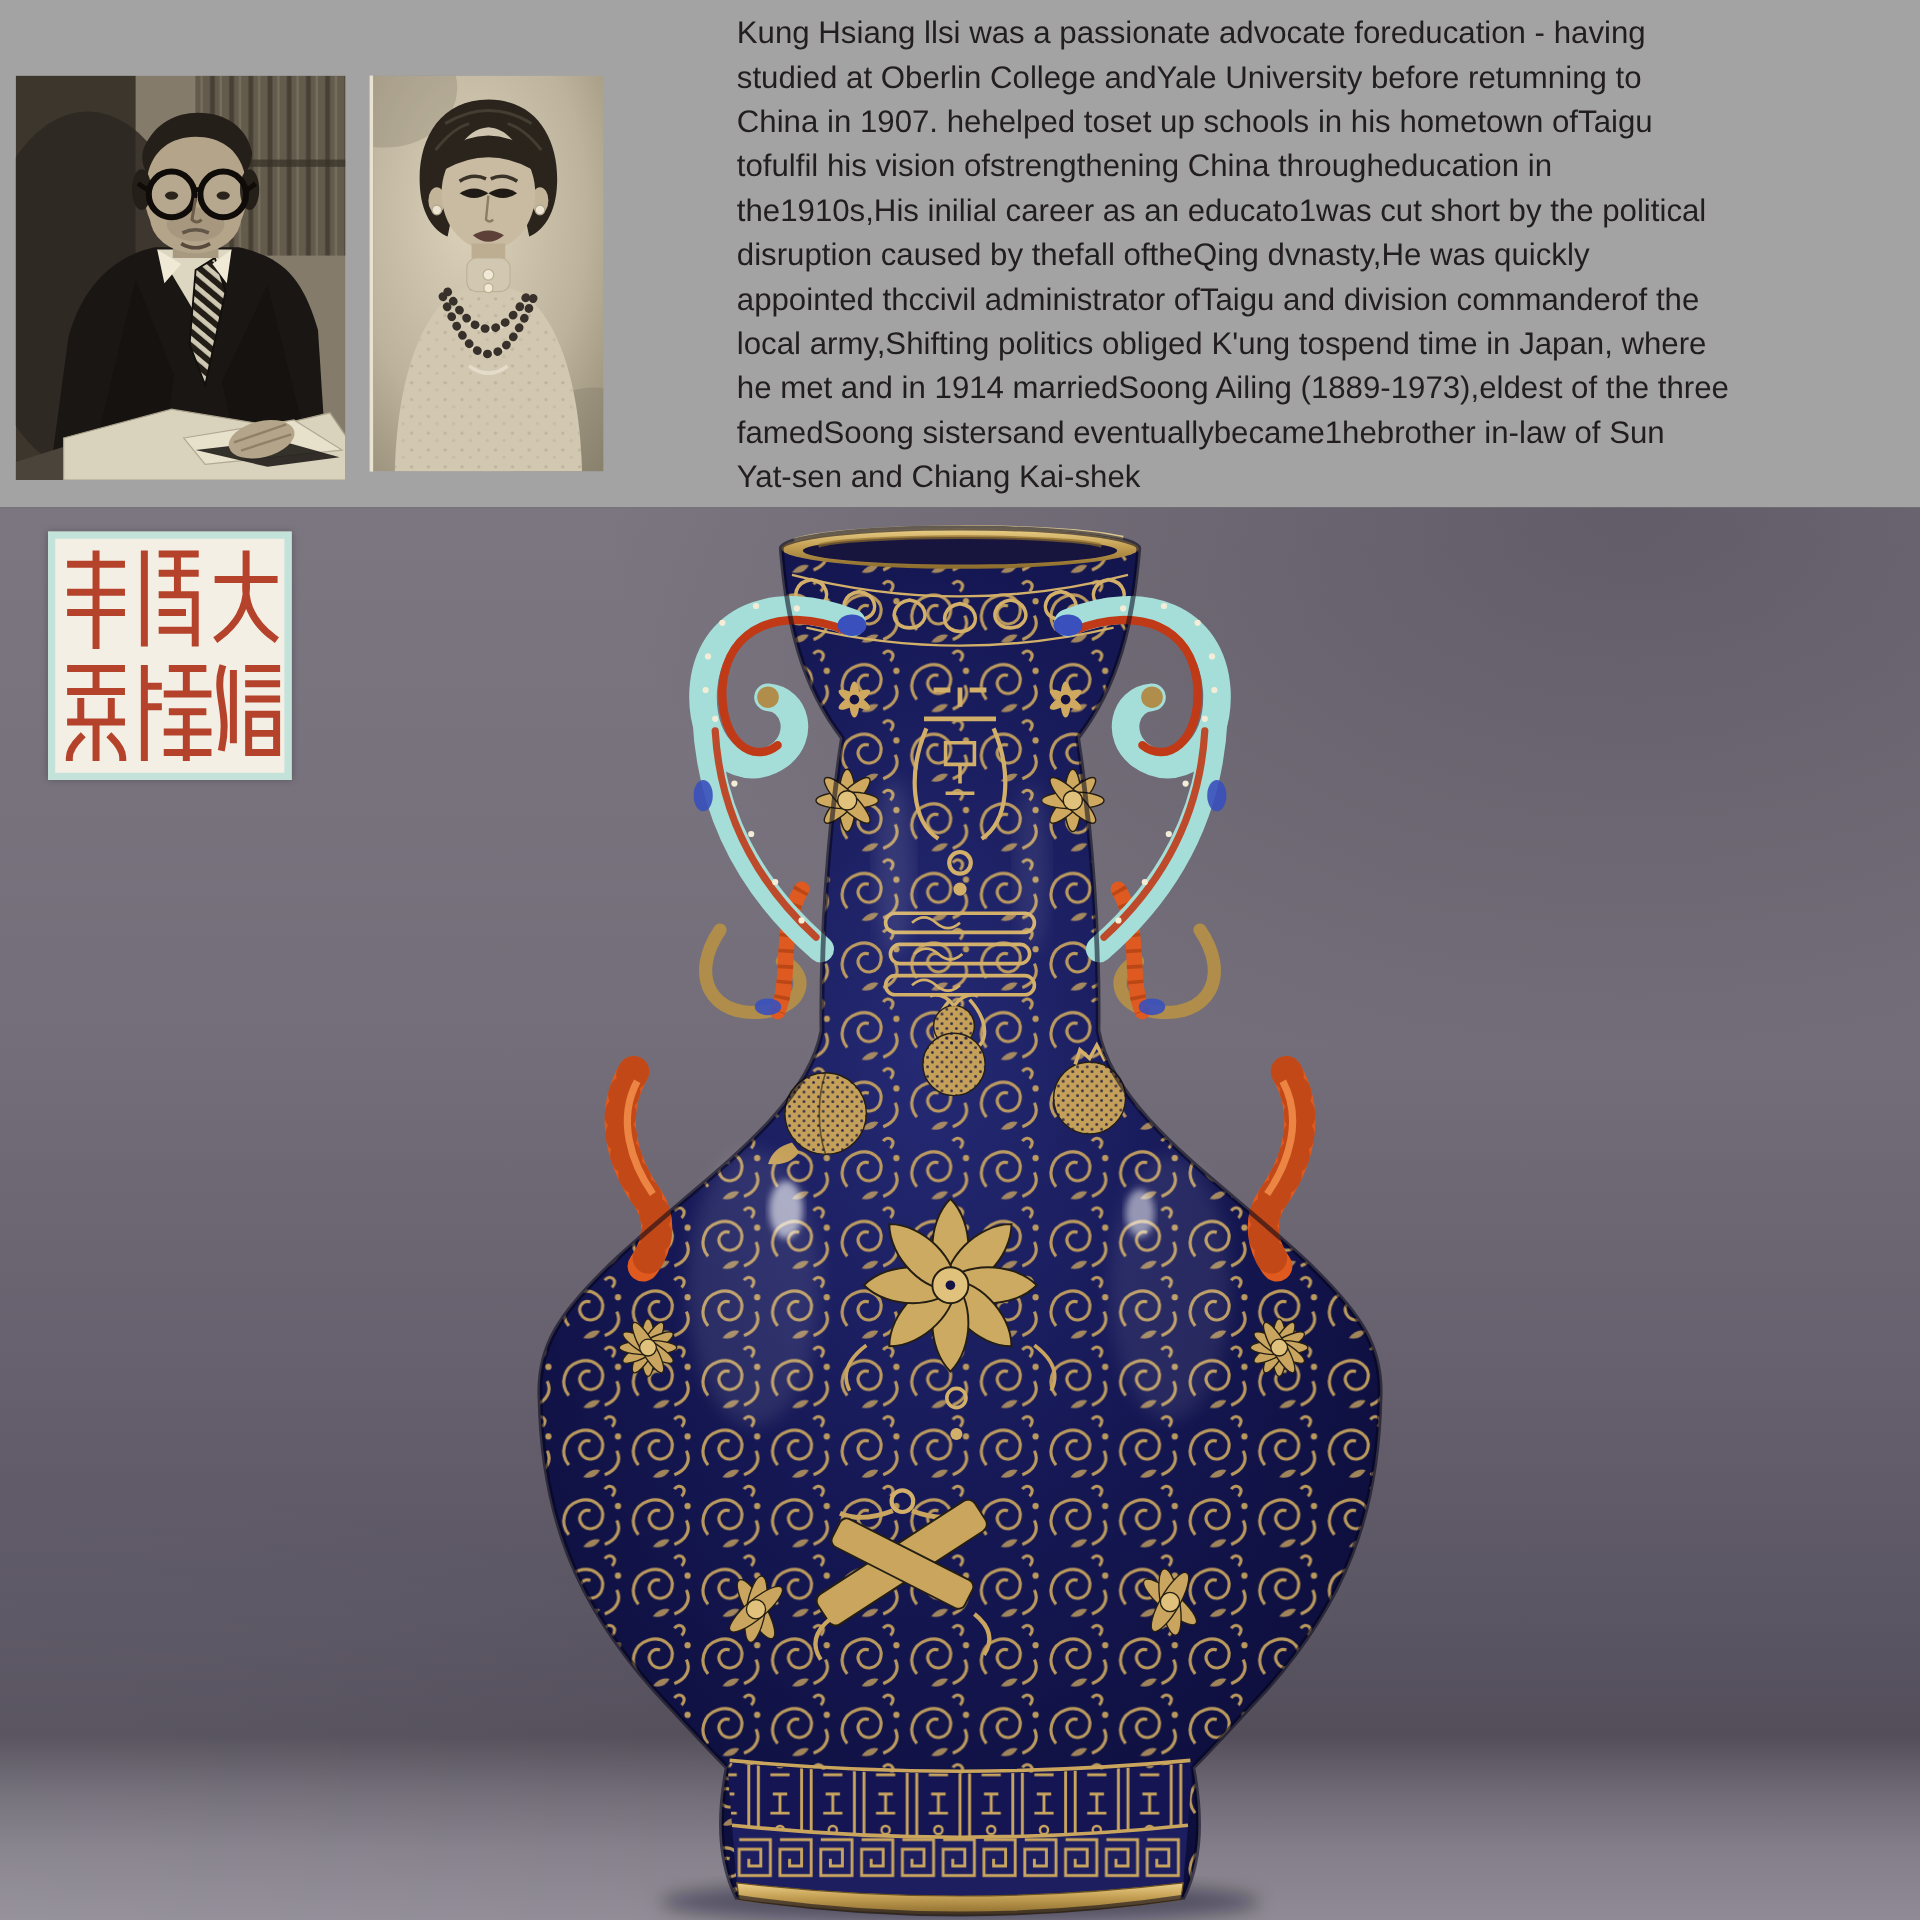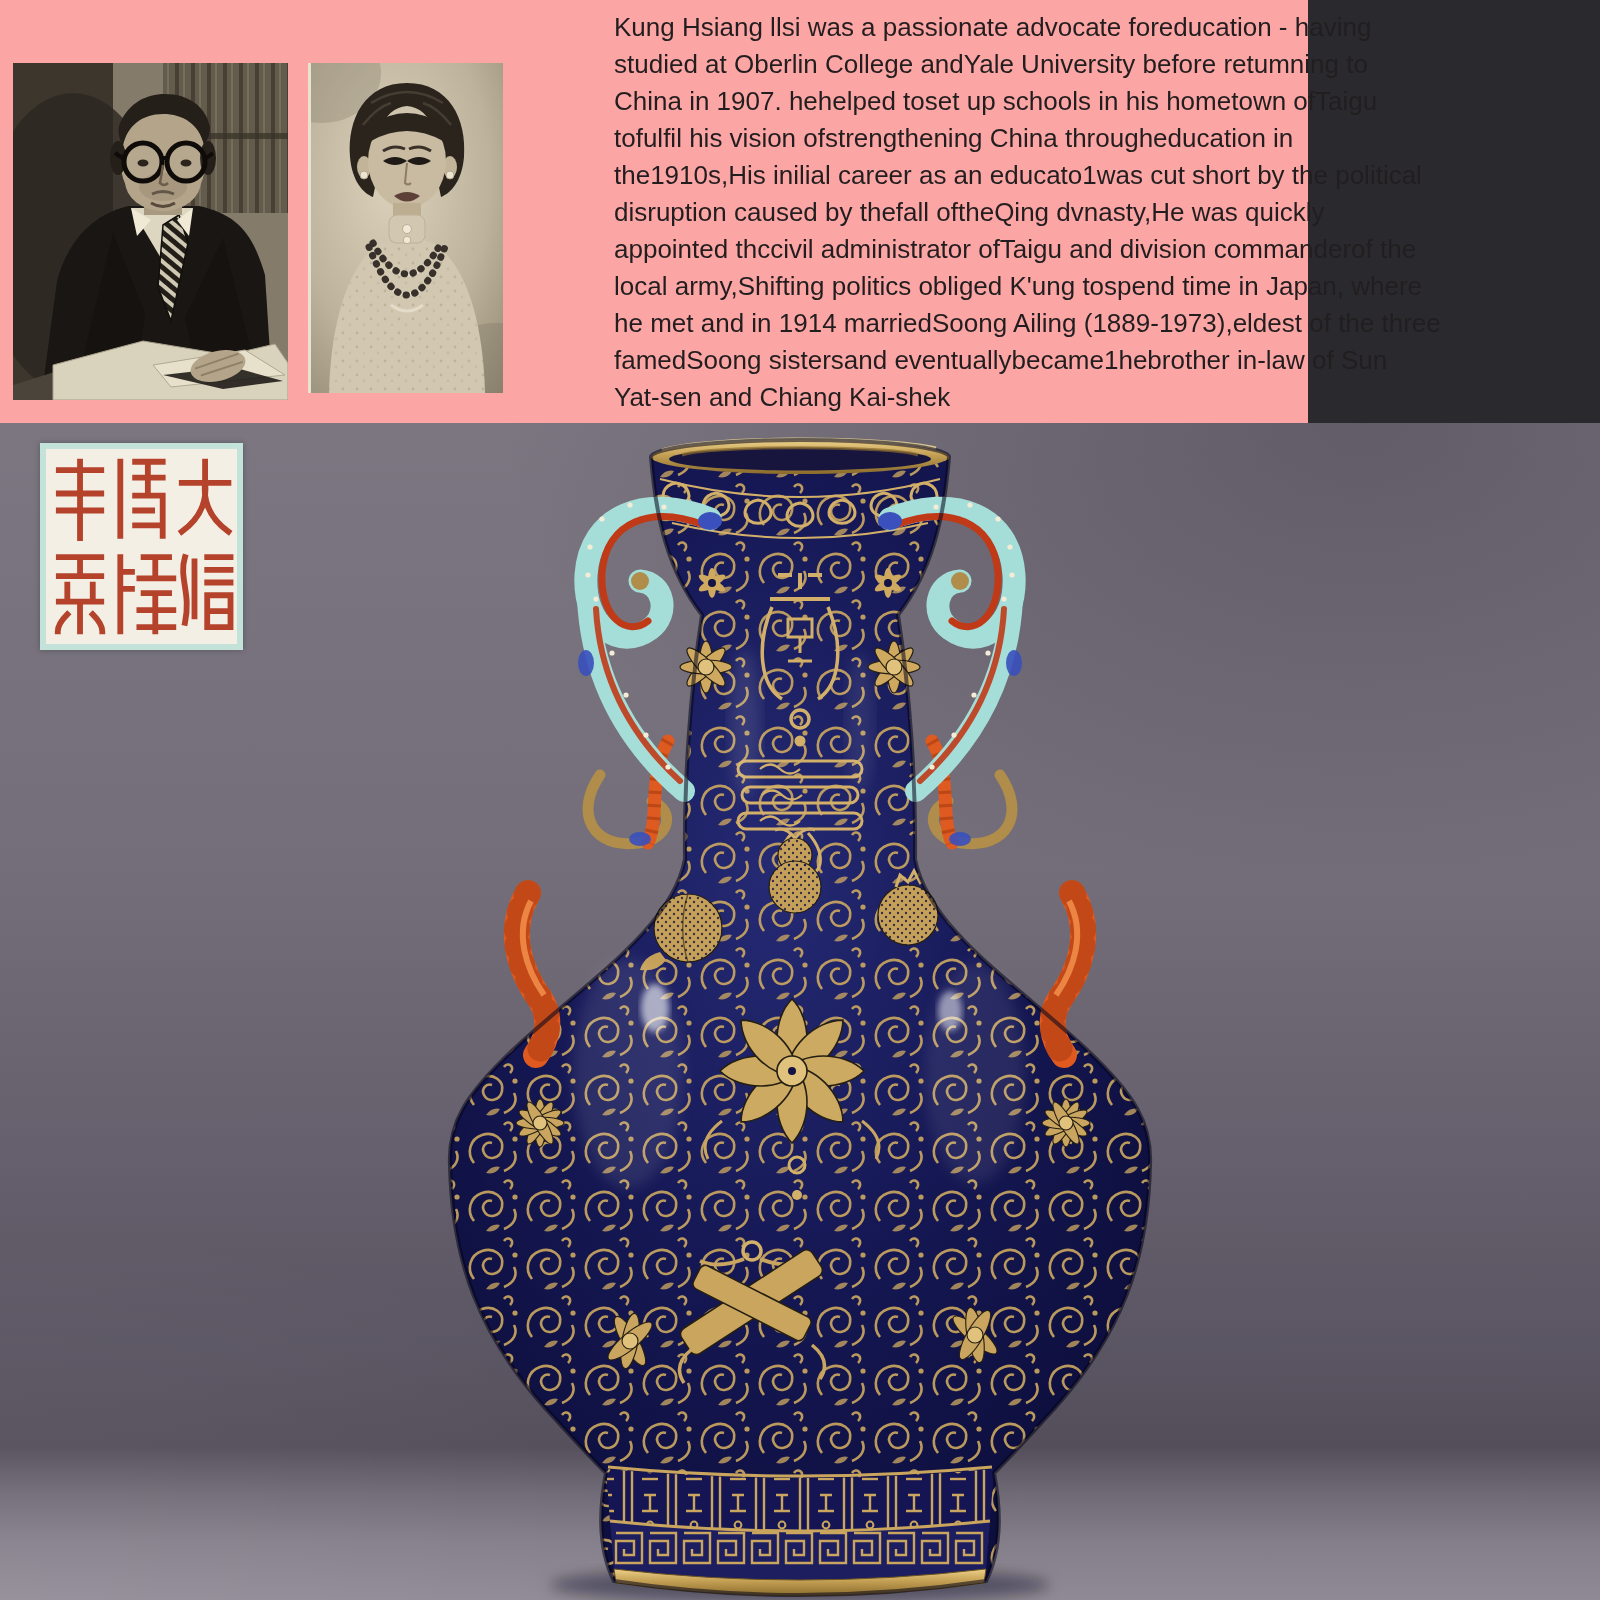--- a/index.html
+++ b/index.html
@@ -1,19 +1,19 @@
 <!DOCTYPE html>
 <html><head>
 <meta charset="utf-8">
 <style>
   html,body{margin:0;padding:0;background:#2a2a2e;}
   #stage{position:relative;width:1600px;height:1600px;overflow:hidden;
          font-family:"Liberation Sans", sans-serif;}
   
-  #header{position:absolute;left:0;top:0;width:1308px;height:423px;background:#fca5a5;}
+  #header{position:absolute;left:0;top:0;width:1600px;height:423px;background:#a3a3a3;}
   #bio{position:absolute;left:614px;top:9px;width:900px;
        font-size:26px;line-height:37px;color:#221e1f;white-space:pre-line;
        letter-spacing:0px;}
   .photo-frame{position:absolute;top:63px;overflow:hidden;}
   #photo-man{left:13px;width:275px;height:337px;}
   #photo-woman{left:308px;width:192px;height:330px;border-left:3px solid #e9e2d1;}
   
   #studio{position:absolute;left:0;top:423px;width:1600px;height:1177px;
     background:linear-gradient(180deg,#7b7680 0%,#736e79 38%,#665f6d 62%,
        #5b5663 78%,#534e5a 87%,#6f6a75 91%,#837e89 95%,#8f8a95 100%);}

